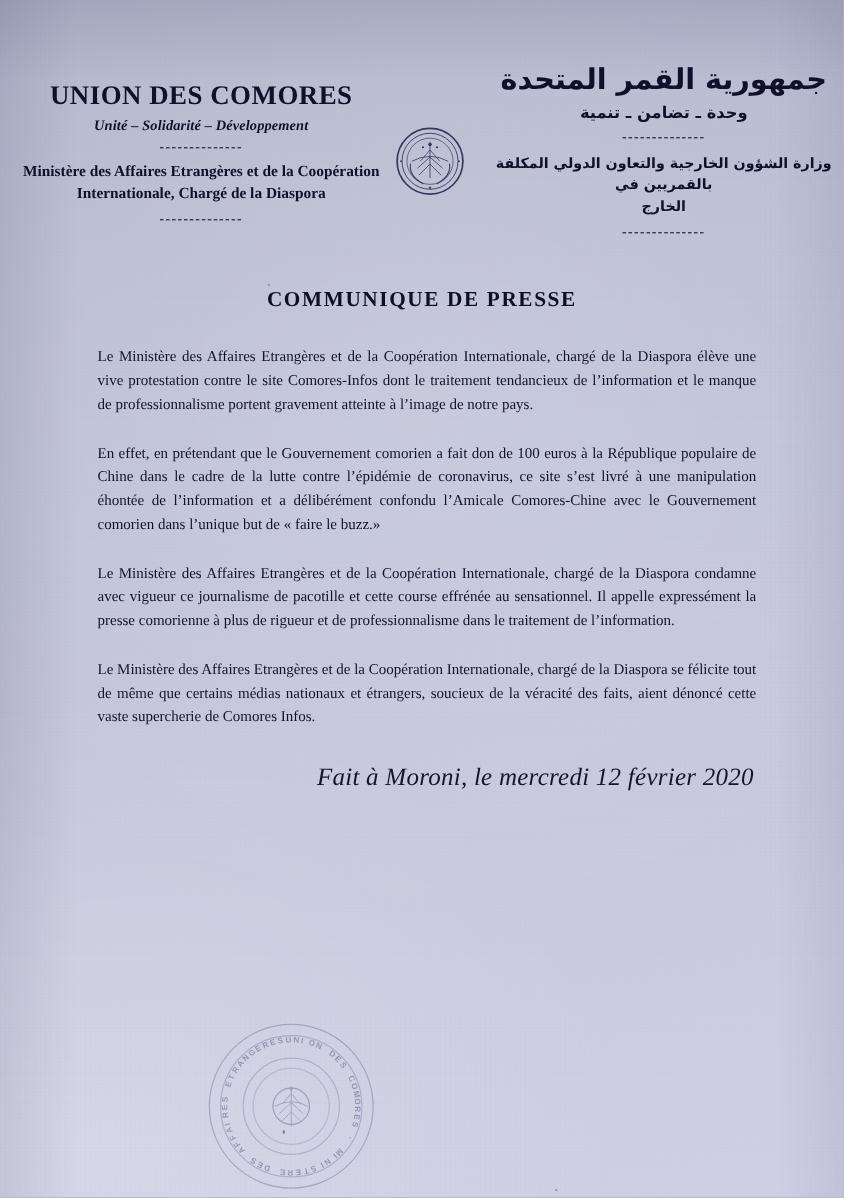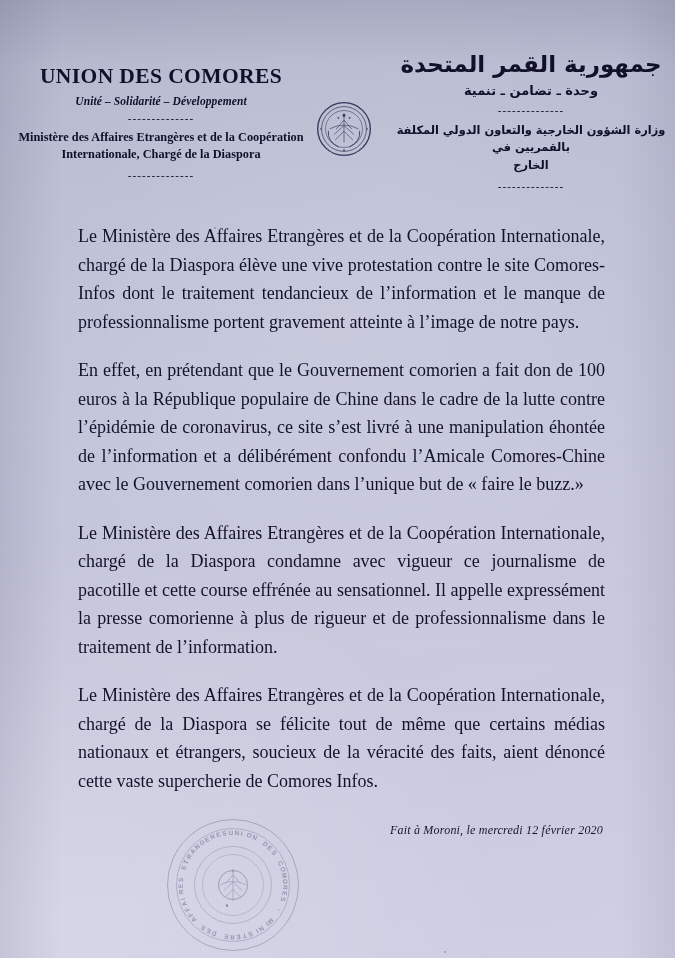--- a/index.html
+++ b/index.html
@@ -150,35 +150,35 @@
     font-weight: bold;
     letter-spacing: 1.3px;
     color: #0e0e26;
     margin-top: 34px;
   }
 
   
   #body-text {
     margin: 26px 70px 0 78px;
     color: #12122c;
-    font-size: 18px;
+    font-size: 12px;
     line-height: 1.585;
     text-align: justify;
     text-justify: inter-word;
   }
   #body-text p {
     margin: 0 0 20px 0;
   }
   #body-text p:last-child { margin-bottom: 0; }
 
   
   #signature {
     margin: 28px 72px 0 0;
     text-align: right;
-    font-size: 12px;
+    font-size: 20px;
     font-style: italic;
     color: #14142e;
     letter-spacing: .2px;
   }
 
   
   #seal {
     position: absolute;
     left: 166px;
     top: 818px;
@@ -270,20 +270,21 @@
         <path d="M78 54 Q80 72 60 82"></path>
       </g>
       <g fill="#23234a" opacity=".85">
         <circle cx="50" cy="88" r="1.8"></circle>
         <circle cx="8.5" cy="50" r="1.4"></circle>
         <circle cx="91.5" cy="50" r="1.4"></circle>
       </g>
     </svg>
   </div>
 
+  <div id="doc-title" class="layer">COMMUNIQUE DE PRESSE</div>
 
   <div id="body-text" class="layer">
     <p>Le Ministère des Affaires Etrangères et de la Coopération Internationale, chargé de la Diaspora élève une vive protestation contre le site Comores-Infos dont le traitement tendancieux de l’information et le manque de professionnalisme portent gravement atteinte à l’image de notre pays.</p>
     <p>En effet, en prétendant que le Gouvernement comorien a fait don de 100 euros à la République populaire de Chine dans le cadre de la lutte contre l’épidémie de coronavirus, ce site s’est livré à une manipulation éhontée de l’information et a délibérément confondu l’Amicale Comores-Chine avec le Gouvernement comorien dans l’unique but de « faire le buzz.»</p>
     <p>Le Ministère des Affaires Etrangères et de la Coopération Internationale, chargé de la Diaspora condamne avec vigueur ce journalisme de pacotille et cette course effrénée au sensationnel. Il appelle expressément la presse comorienne à plus de rigueur et de professionnalisme dans le traitement de l’information.</p>
     <p>Le Ministère des Affaires Etrangères et de la Coopération Internationale, chargé de la Diaspora se félicite tout de même que certains médias nationaux et étrangers, soucieux de la véracité des faits, aient dénoncé cette vaste supercherie de Comores Infos.</p>
   </div>
 
   <div id="signature" class="layer">Fait à Moroni, le mercredi 12 février 2020</div>
 

